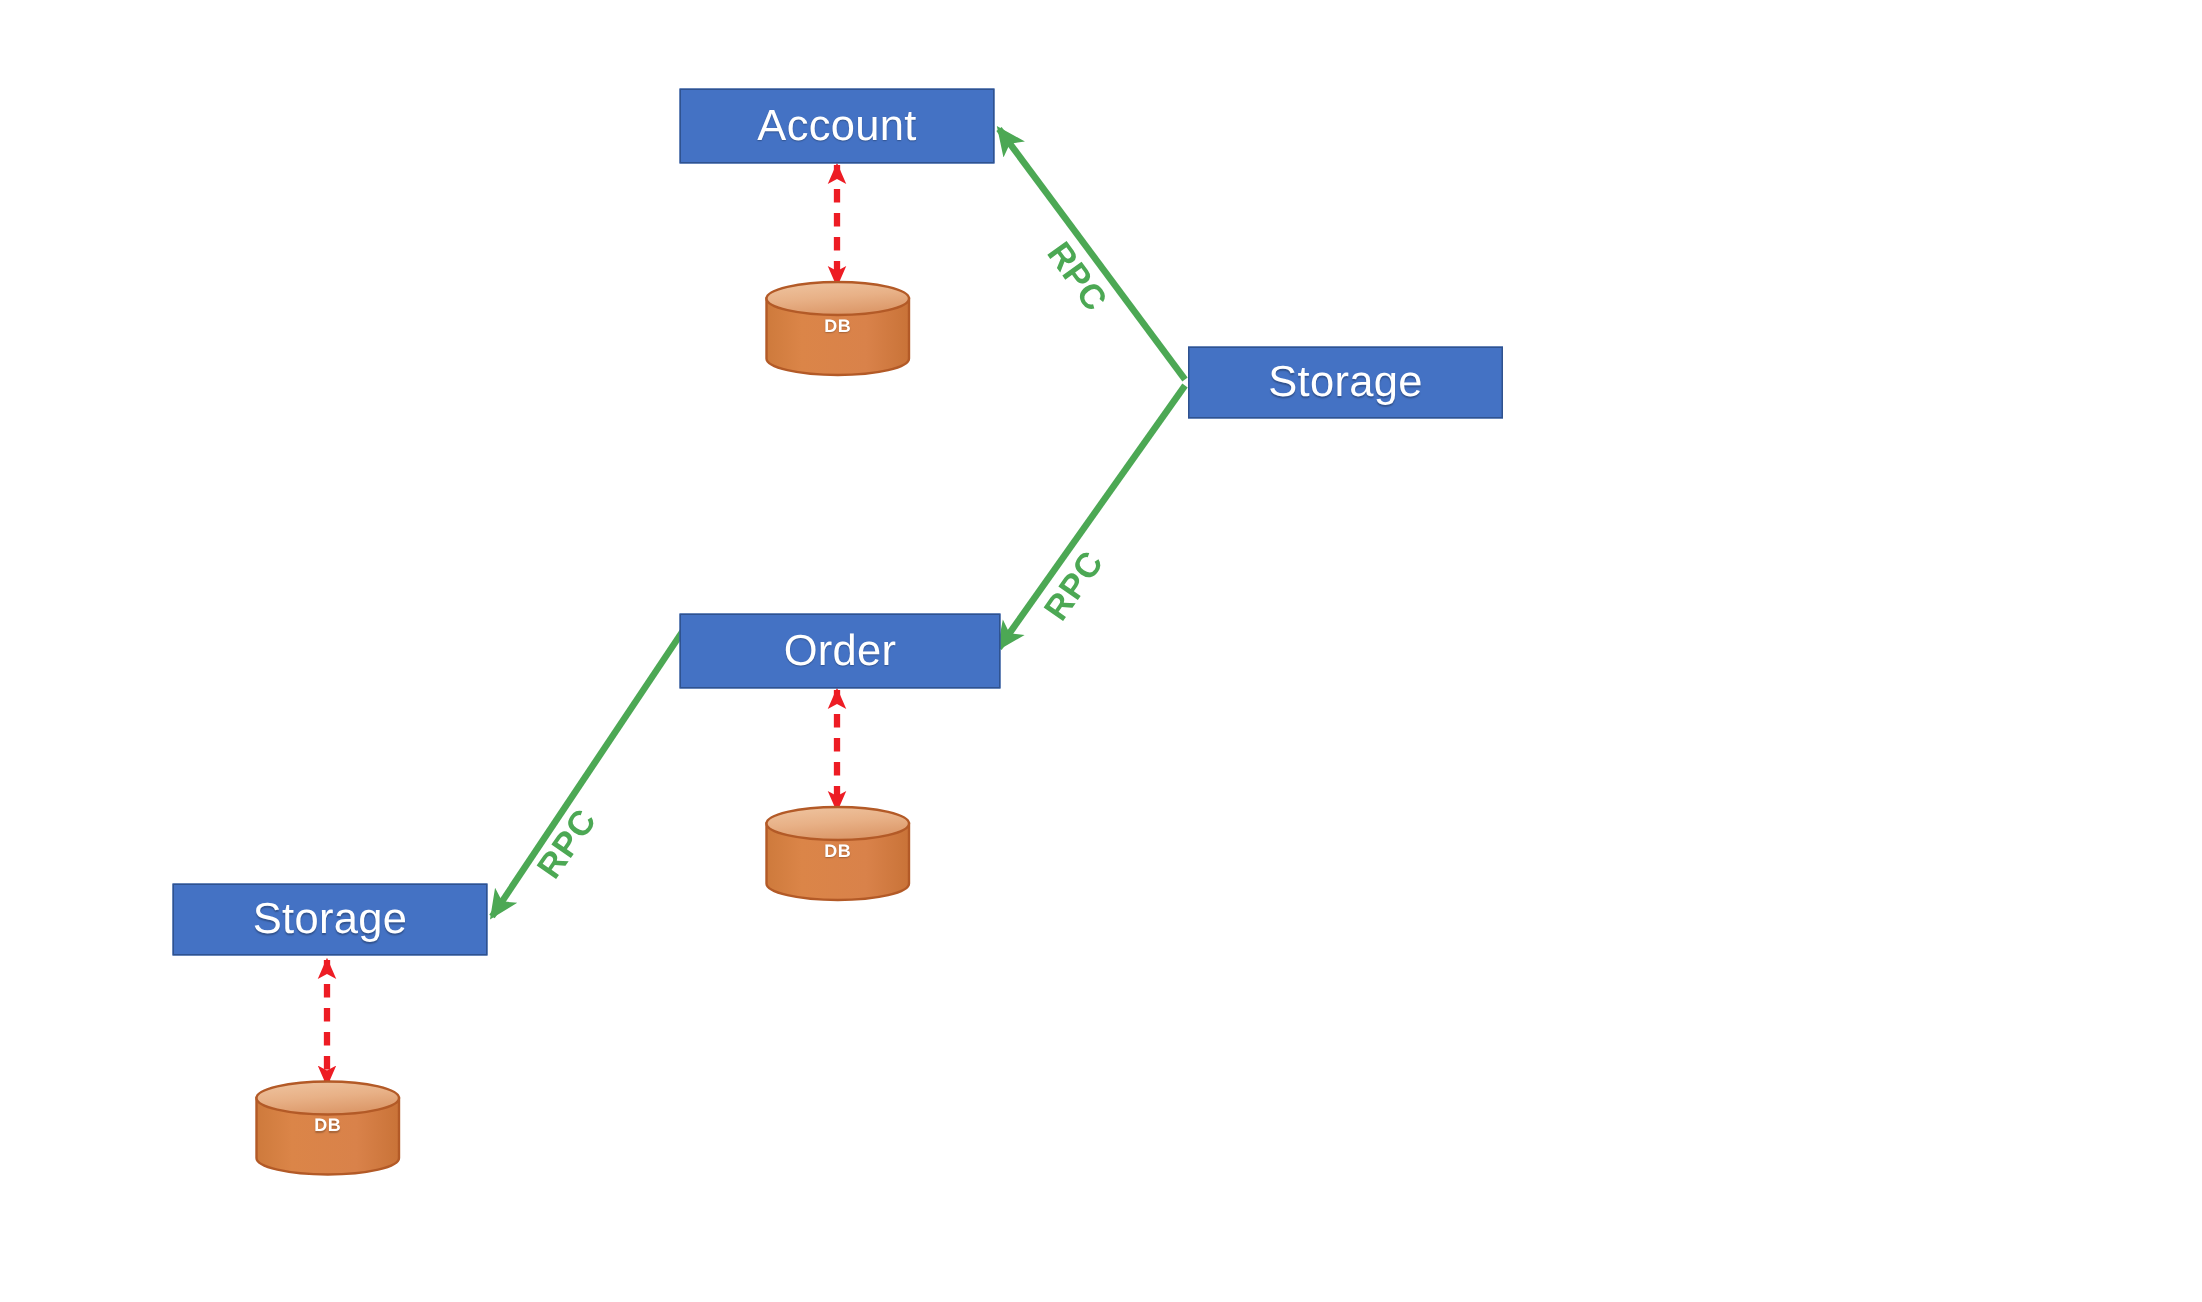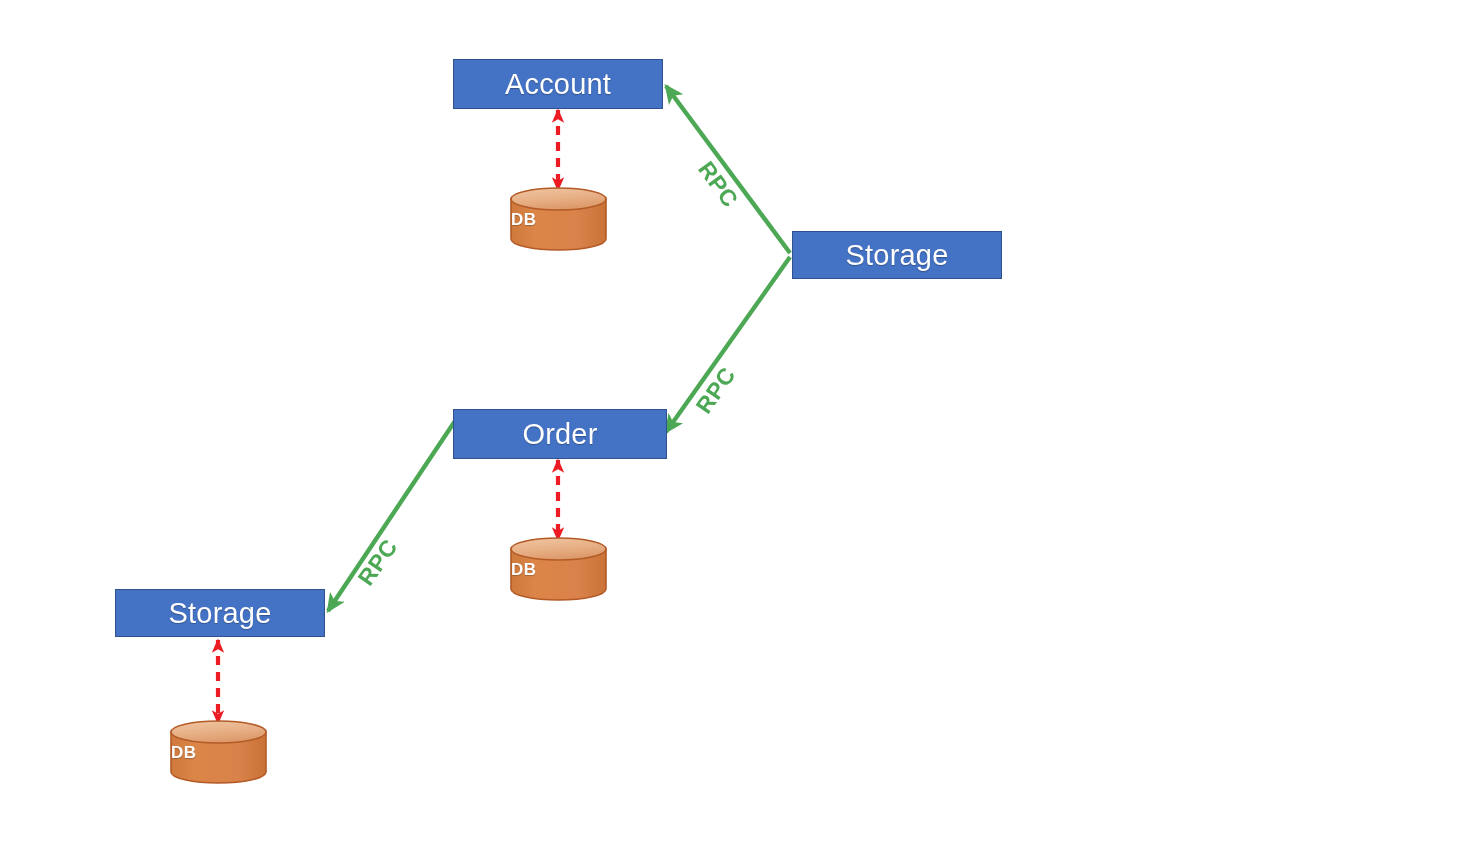--- a/index.html
+++ b/index.html
@@ -40,25 +40,25 @@
     font-size: 29px;
     font-weight: 400;
     letter-spacing: 0.2px;
     text-shadow: 0 1px 1px rgba(0,0,0,0.28);
     z-index: 3;
   }
   .db-label {
     position: absolute;
     left: 0;
     width: 100%;
-    text-align: left;
+    text-align: center;
     color: #ffffff;
     font-family: "Liberation Sans", sans-serif;
     font-weight: bold;
-    font-size: 17px;
+    font-size: 12px;
     letter-spacing: 0.4px;
     text-shadow: 0 1px 1px rgba(0,0,0,0.25);
     pointer-events: none;
   }
   
   .edge-label {
     position: absolute;
     color: #4CA854;
     font-family: "Liberation Sans", sans-serif;
     font-size: 23px;

